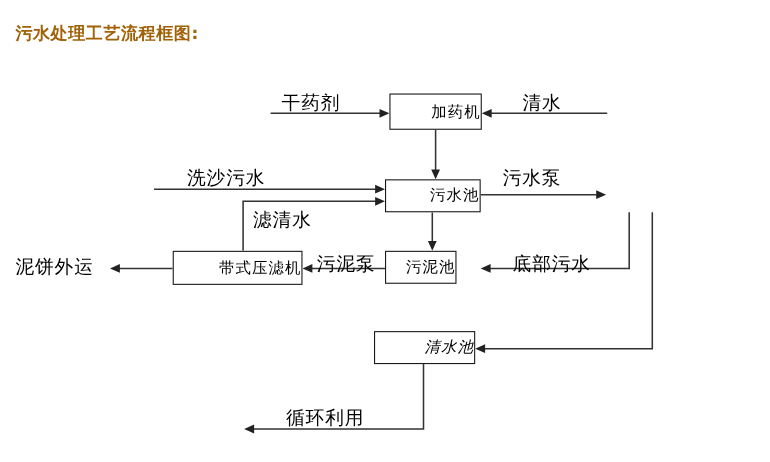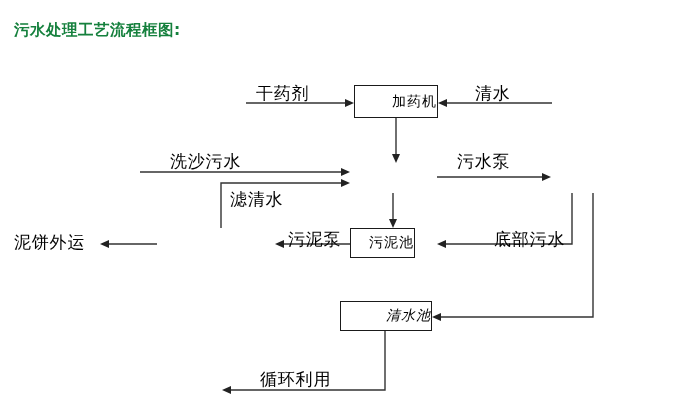--- a/index.html
+++ b/index.html
@@ -14,21 +14,21 @@
     background: #ffffff;
     overflow: hidden;
     font-family: "DejaVu Sans", "Liberation Sans", sans-serif;
   }
   #title {
     position: absolute;
     left: 14px;
     top: 20px;
     font-size: 15.5px;
     font-weight: bold;
-    color: #15803d;
+    color: #a16207;
     letter-spacing: 0.5px;
     white-space: nowrap;
   }
   .node {
     position: absolute;
     box-sizing: border-box;
     border: 1.4px solid #1a1a1a;
     background: #ffffff;
     display: flex;
     align-items: center;
@@ -130,22 +130,28 @@
     <g>
       <polyline points="385,331 385,390 228,390"></polyline>
       <polygon class="head" points="222,390 231,386 231,394"></polygon>
     </g>
   </svg>
 
   <div class="node" style="left:354px; top:85px; width:84px; height:33px;">
     <span>加药机</span>
   </div>
 
+  <div class="node" style="left:350px; top:163px; width:87px; height:30px;">
+    <span>污水池</span>
+  </div>
 
 
+  <div class="node" style="left:157px; top:228px; width:118px; height:31px;">
+    <span>带式压滤机</span>
+  </div>
 
   <div class="node" style="left:350px; top:228px; width:65px; height:30px;">
     <span>污泥池</span>
   </div>
 
   <div class="node" style="left:340px; top:301px; width:92px; height:30px;font-style:italic;">
     <span>清水池</span>
   </div>
 
   <div class="edge-label" style="left:256px; top:82px;">干药剂</div>
@@ -155,17 +161,17 @@
   <div class="edge-label" style="left:170px; top:150px;">洗沙污水</div>
 
   <div class="edge-label" style="left:230px; top:188px;">滤清水</div>
 
   <div class="edge-label" style="left:457px; top:150px;">污水泵</div>
 
   <div class="edge-label" style="left:14px; top:231px;">泥饼外运</div>
 
   <div class="edge-label" style="left:288px; top:228px;">污泥泵</div>
 
-  <div class="edge-label" style="left:466px; top:228px;margin-left:28px;">底部污水</div>
+  <div class="edge-label" style="left:466px; top:228px;">底部污水</div>
 
   <div class="edge-label" style="left:260px; top:368px;">循环利用</div>
 
 </div>
 
 </body></html>

